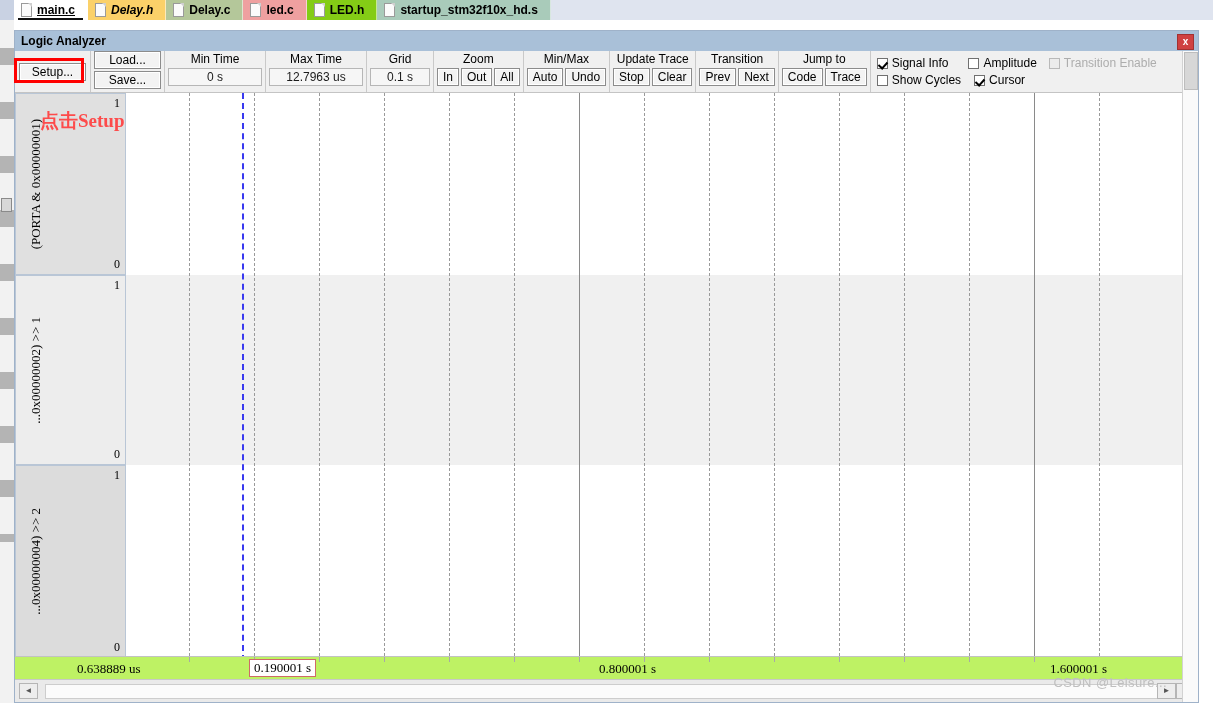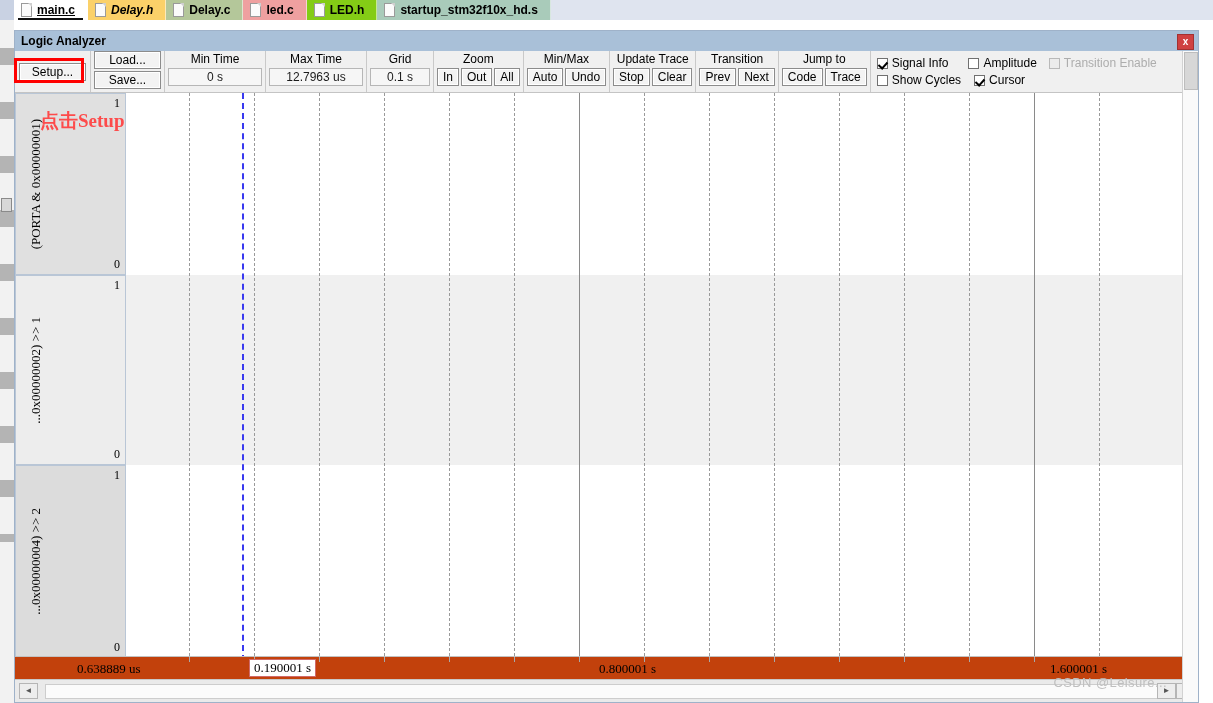--- a/index.html
+++ b/index.html
@@ -94,21 +94,21 @@
 
   .wave{position:absolute;left:111px;top:0;right:0;bottom:0;background:#fff;}
   .band{position:absolute;left:0;right:0;background:#f0f0f0;}
   .gl{position:absolute;top:0;bottom:0;width:0;
       border-left:1px dashed #9a9a9a;}
   .gl.solid{border-left:1px solid #8a8a8a;}
   .cursor{position:absolute;top:0;bottom:0;width:0;border-left:2px dashed #3a3af0;}
 
   
   .axis{position:absolute;left:0;right:0;bottom:22px;height:23px;
-        background:#c2410c;border-top:1px solid #c2c2c2;}
+        background:#bef264;border-top:1px solid #c2c2c2;}
   .tick{position:absolute;top:0;width:0;height:5px;border-left:1px solid #a8a8a8;}
   .tlab{position:absolute;top:4px;font-family:"Liberation Serif",serif;font-size:13px;
         white-space:nowrap;}
   .tlab.boxed{border:1px solid #cf6a6a;background:#fff;padding:0 4px;top:2px;}
 
   
   .botbar{position:absolute;left:0;right:0;bottom:0;height:22px;background:#eaeaea;
      border-top:1px solid #c8c8c8;display:flex;align-items:center;}
   .hscroll{position:absolute;left:30px;right:40px;top:4px;height:13px;
      background:#fbfbfb;border:1px solid #cdcdcd;}

